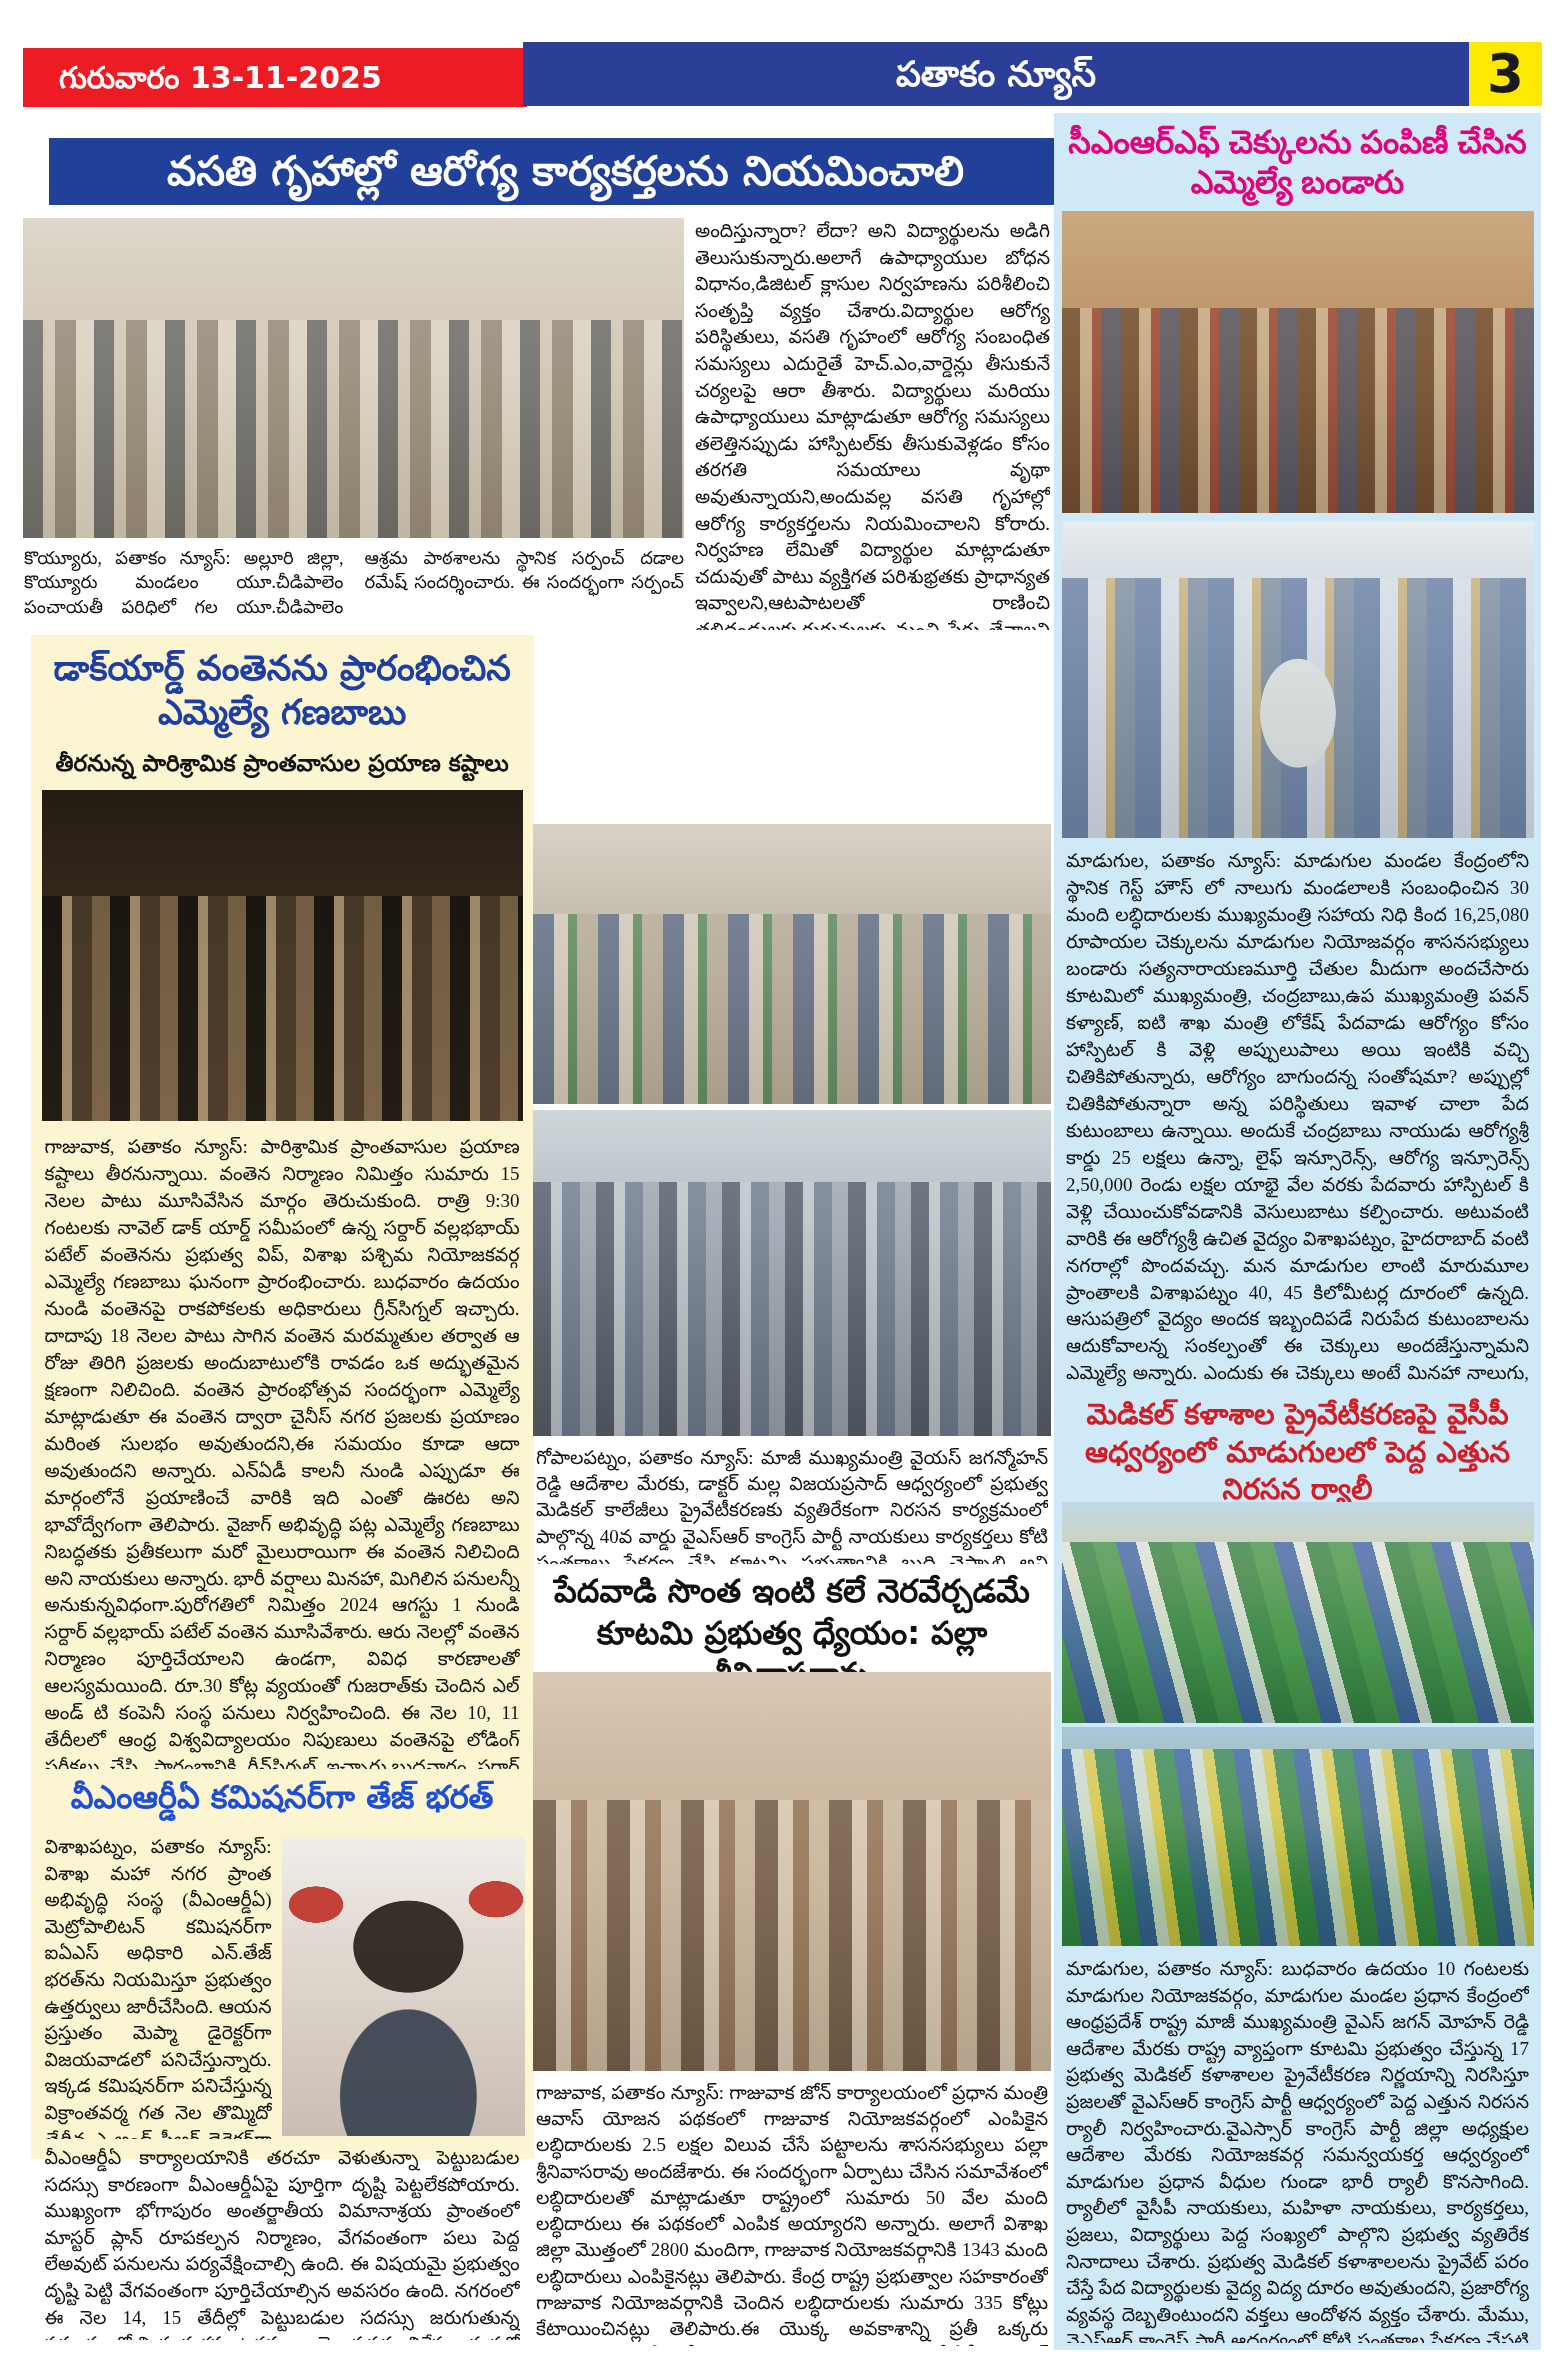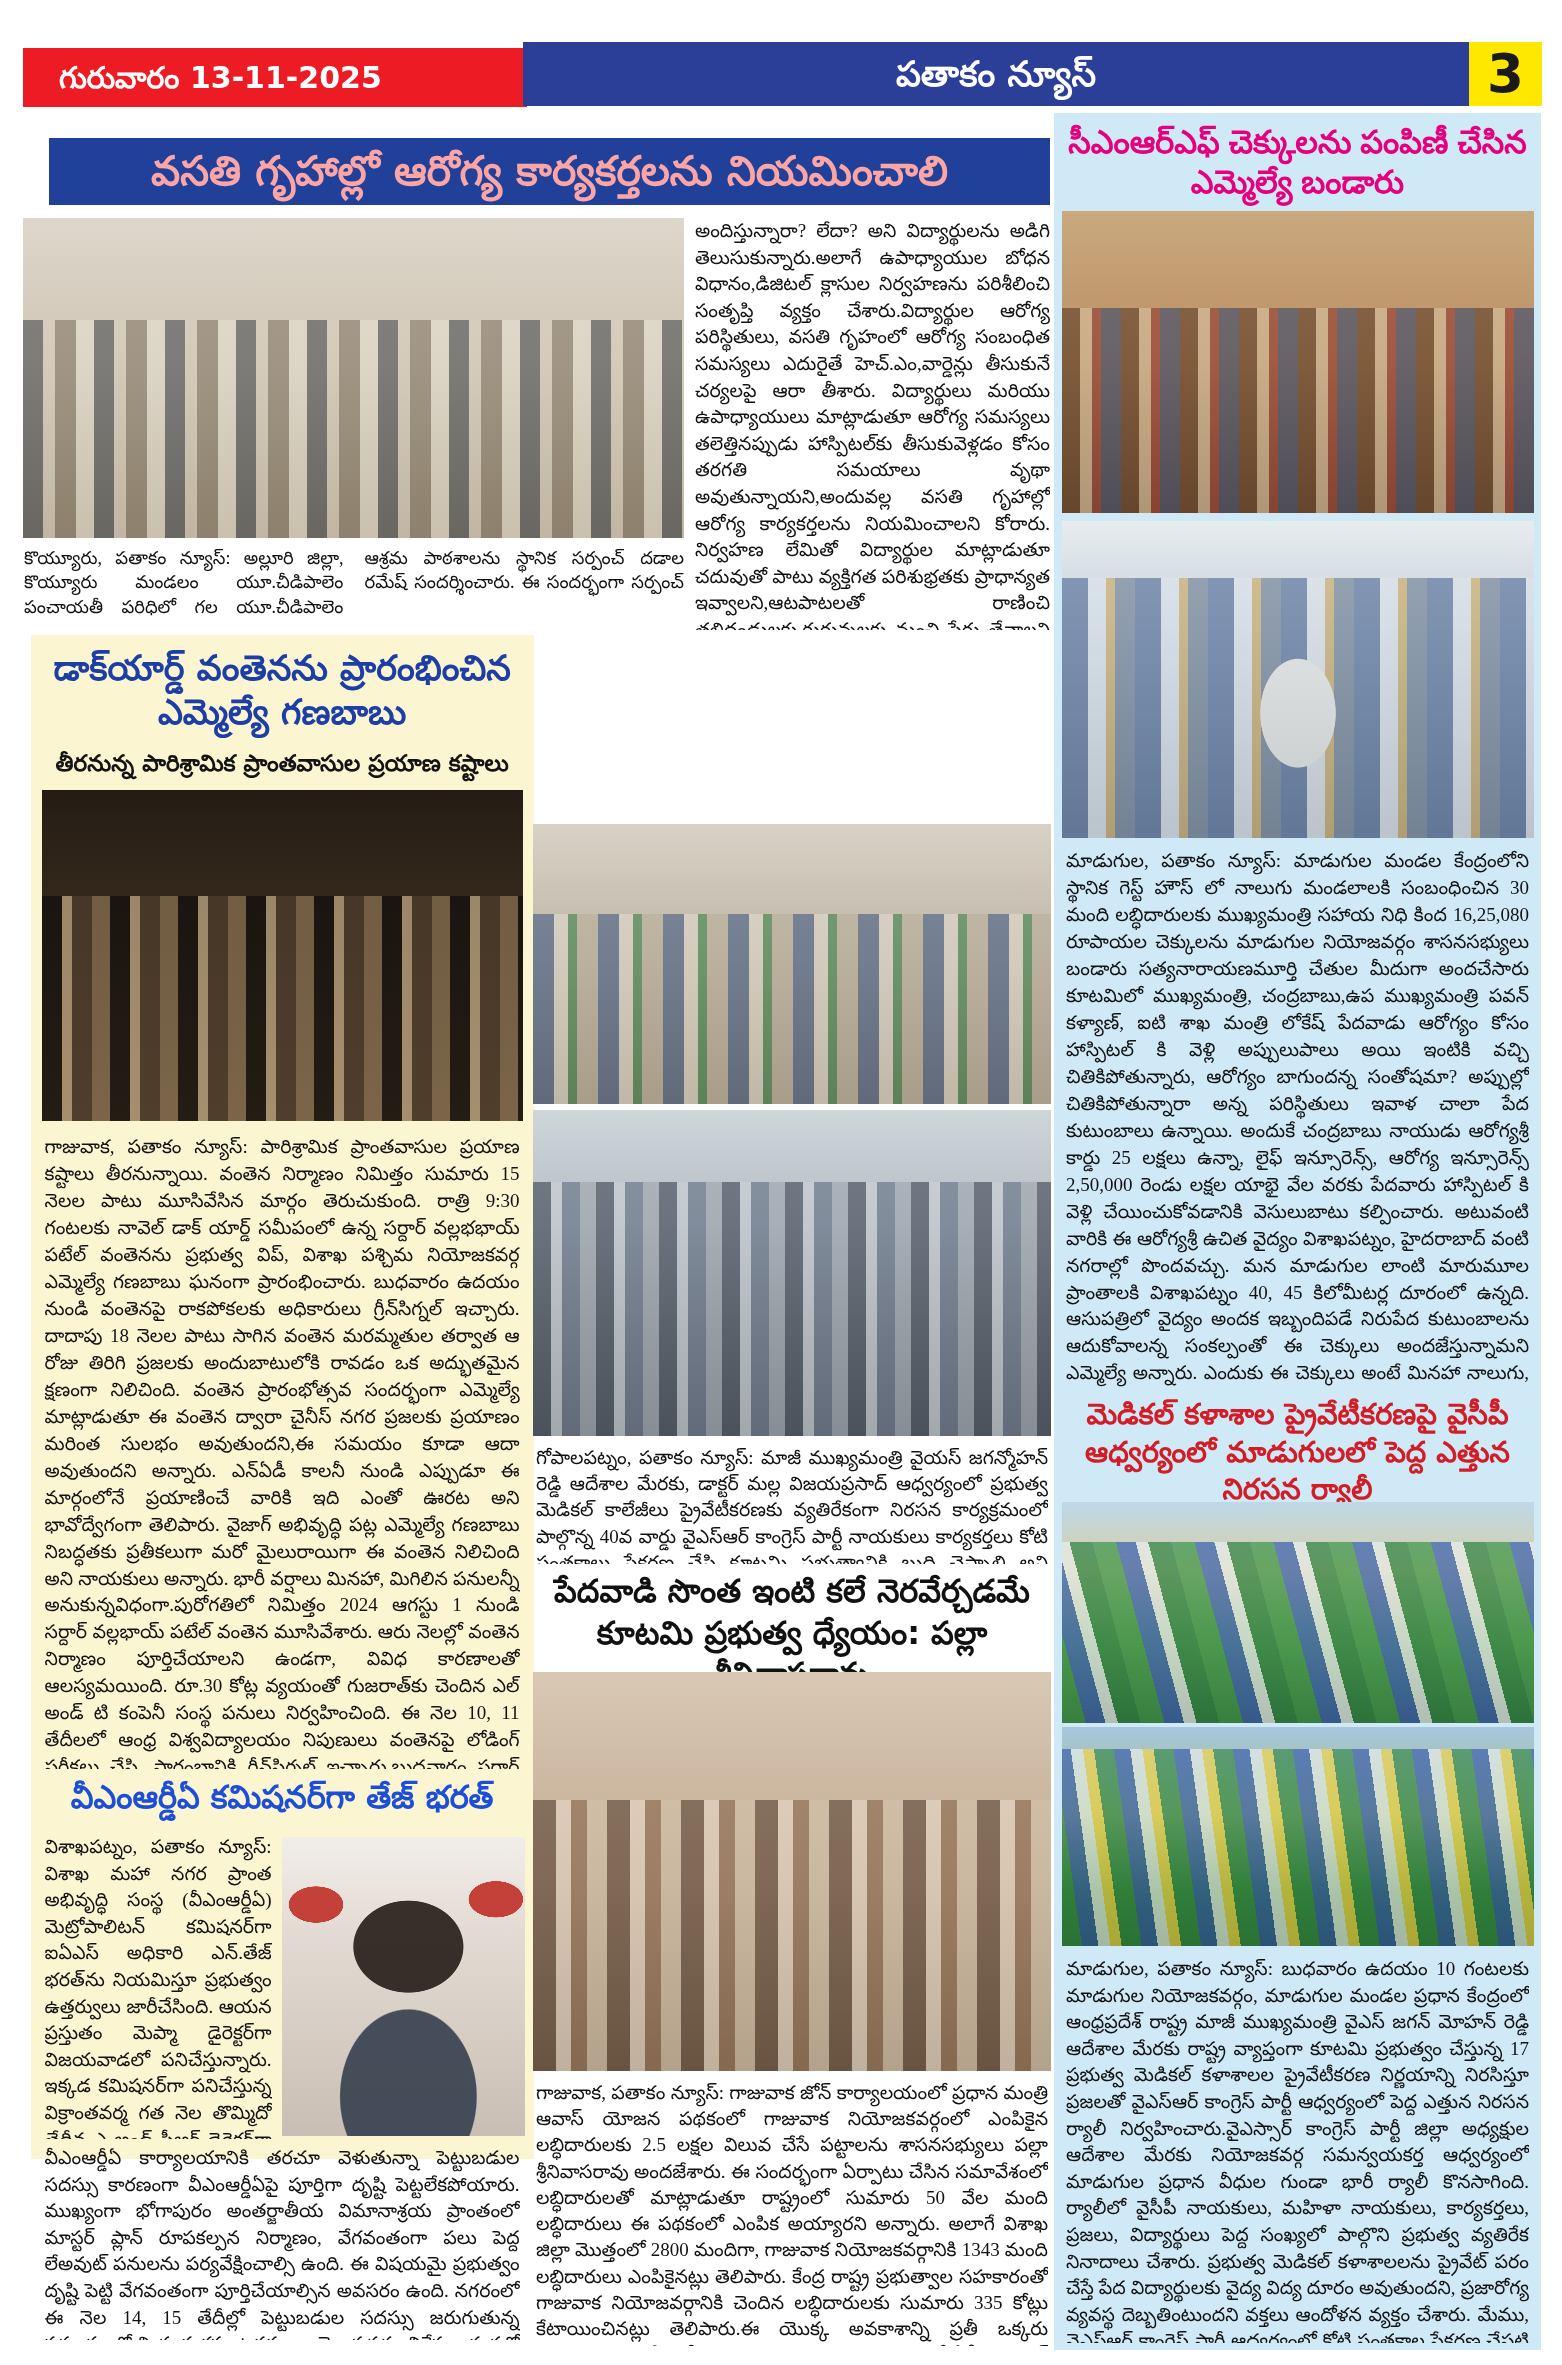--- a/index.html
+++ b/index.html
@@ -10,23 +10,23 @@
   .mast-date{left:23px;top:48px;width:504px;height:59px;background:#ed1c24;color:#fff;
              font-family:"DejaVu Sans",sans-serif;font-weight:bold;font-size:30px;
              line-height:59px;padding-left:36px;box-sizing:border-box;}
   .mast-title{left:523px;top:42px;width:946px;height:64px;background:#2b3f98;color:#fff;
               font-family:"DejaVu Sans",sans-serif;font-weight:bold;font-size:35px;
               line-height:64px;text-align:center;}
   .mast-page{left:1469px;top:42px;width:73px;height:64px;background:#ffe800;color:#1a1a1a;
              font-family:"DejaVu Sans",sans-serif;font-weight:bold;font-size:53px;
              line-height:64px;text-align:center;}
   
-  .lead-head{left:49px;top:138px;width:1001px;height:67px;background:#20409a;color:#fca5a5;
+  .lead-head{left:49px;top:138px;width:1001px;height:67px;background:#20409a;color:#ffffff;
              font-family:"DejaVu Sans",sans-serif;font-weight:bold;font-size:41px;
-             line-height:67px;text-align:center;white-space:nowrap;overflow:hidden;}
+             line-height:67px;text-align:center;white-space:nowrap;overflow:hidden;padding-left:16px;}
   .lead-body{left:695px;top:218px;width:355px;height:412px;font-size:19px;line-height:1.40;
              text-align:justify;overflow:hidden;}
   .lead-caption{left:24px;top:546px;width:660px;height:73px;font-size:18px;line-height:1.35;
                 column-count:2;column-gap:21px;text-align:justify;overflow:hidden;}
   
   .photo{position:absolute;overflow:hidden;}
   .photo::after{content:"";position:absolute;left:0;right:0;bottom:0;top:32%;opacity:.55;
      background:repeating-linear-gradient(90deg,#3a4048 0 19.7px,#d9d0c0 19.7px 32px,#7b6f5e 32px 53px,#e8e2d4 53px 71px);}
   .ph-school{left:23px;top:218px;width:661px;height:320px;
      background:linear-gradient(180deg,#ded7cb 0%,#cfc5b4 45%,#a3967f 100%);}

